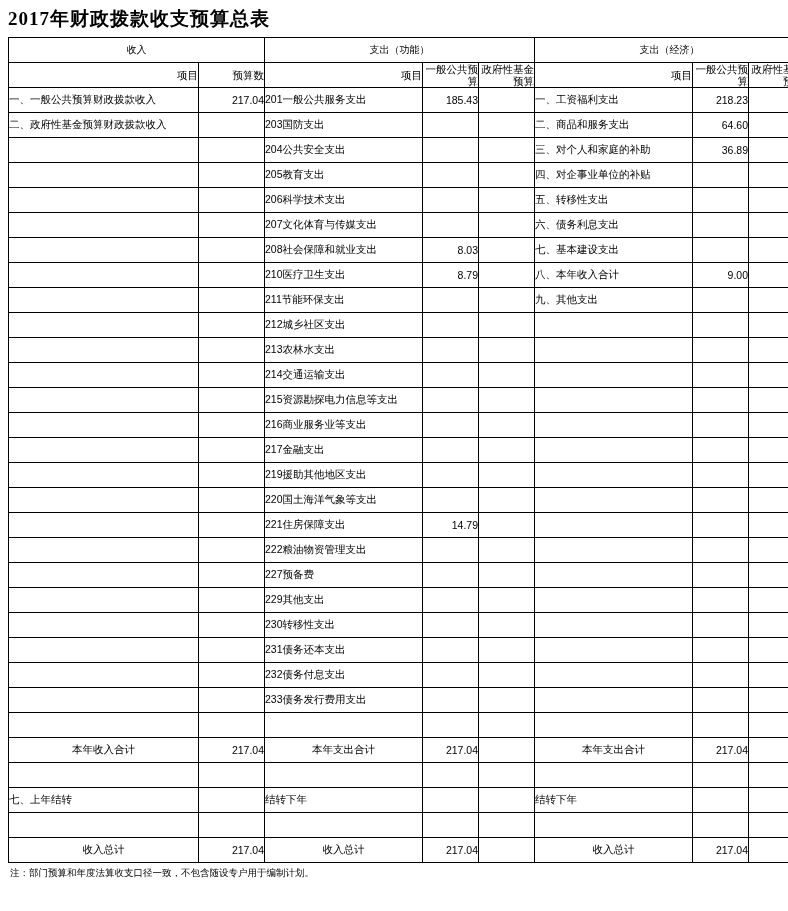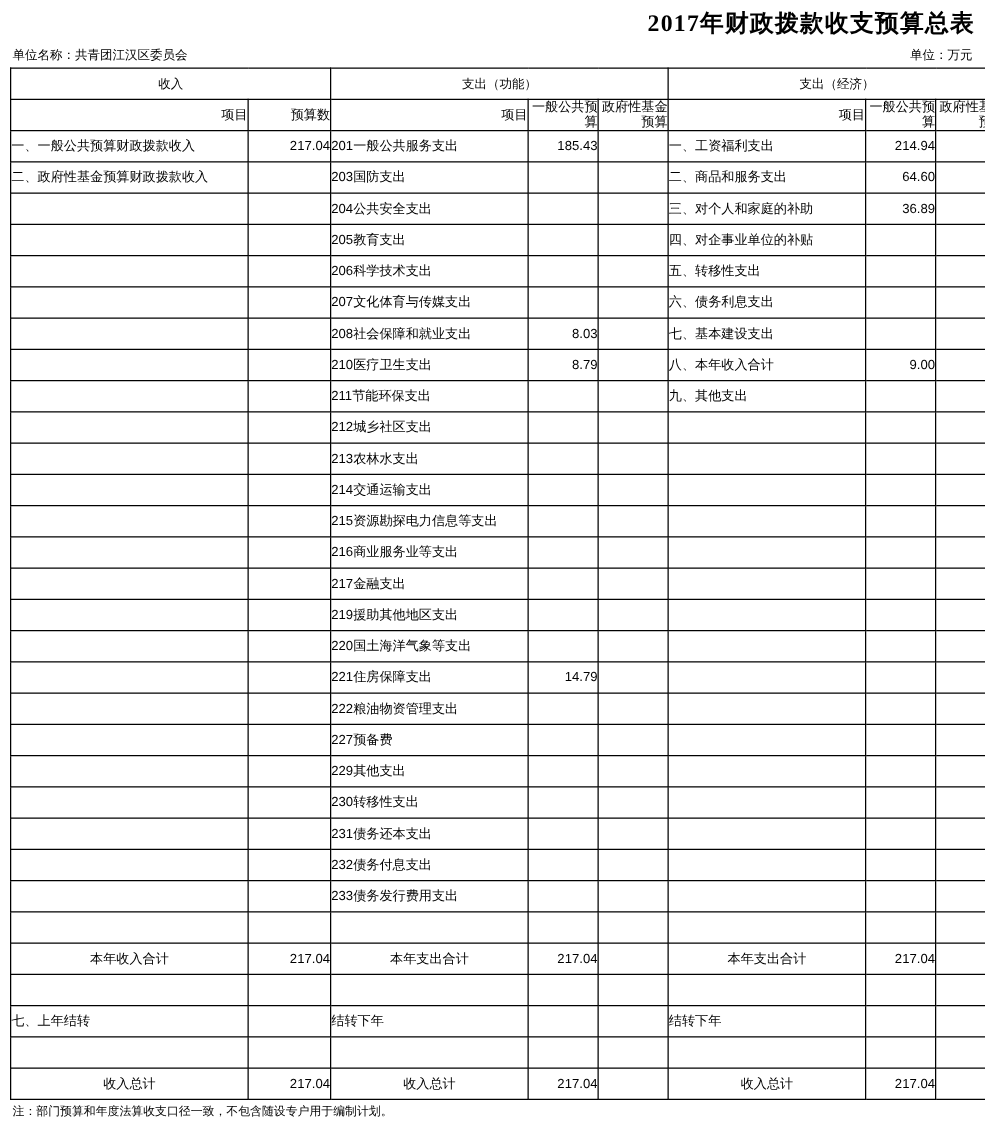--- a/index.html
+++ b/index.html
@@ -15,21 +15,21 @@
     overflow: hidden;
   }
   .page {
     width: 788px;
     height: 911px;
     position: relative;
     box-sizing: border-box;
     padding: 0 8px;
   }
   .doc-title {
-    text-align: right;
+    text-align: left;
     font-size: 19px;
     font-weight: bold;
     letter-spacing: 1px;
     padding: 6px 0 5px 0;
     font-family: "Liberation Serif", "DejaVu Serif", serif;
   }
   .subheader {
     display: flex;
     justify-content: space-between;
     align-items: flex-end;
@@ -92,24 +92,20 @@
   .w-num-d  { width: 56px; }
   .w-num-e  { width: 56px; }
 </style>
 </head>
 <body>
 
 <div class="page">
 
   <div class="doc-title">2017年财政拨款收支预算总表</div>
 
-  <div class="subheader">
-    <span>单位名称：共青团江汉区委员会</span>
-    <span>单位：万元</span>
-  </div>
 
   <table class="main">
     <colgroup>
       <col class="w-item-a">
         <col class="w-num-a">
       <col class="w-item-b">
         <col class="w-num-b">
         <col class="w-num-c">
       <col class="w-item-c">
         <col class="w-num-d">
@@ -133,21 +129,21 @@
       </tr>
     </thead>
     <tbody id="tbody">
         <tr>
           <td class="cell-txt">一、一般公共预算财政拨款收入</td>
           <td class="cell-num">217.04</td>
           <td class="cell-txt">201一般公共服务支出</td>
           <td class="cell-num">185.43</td>
           <td class="cell-num"></td>
           <td class="cell-txt">一、工资福利支出</td>
-          <td class="cell-num">214.94</td>
+          <td class="cell-num">218.23</td>
           <td class="cell-num"></td>
         </tr>
         <tr>
           <td class="cell-txt">二、政府性基金预算财政拨款收入</td>
           <td class="cell-num"></td>
           <td class="cell-txt">203国防支出</td>
           <td class="cell-num"></td>
           <td class="cell-num"></td>
           <td class="cell-txt">二、商品和服务支出</td>
           <td class="cell-num">64.60</td>

